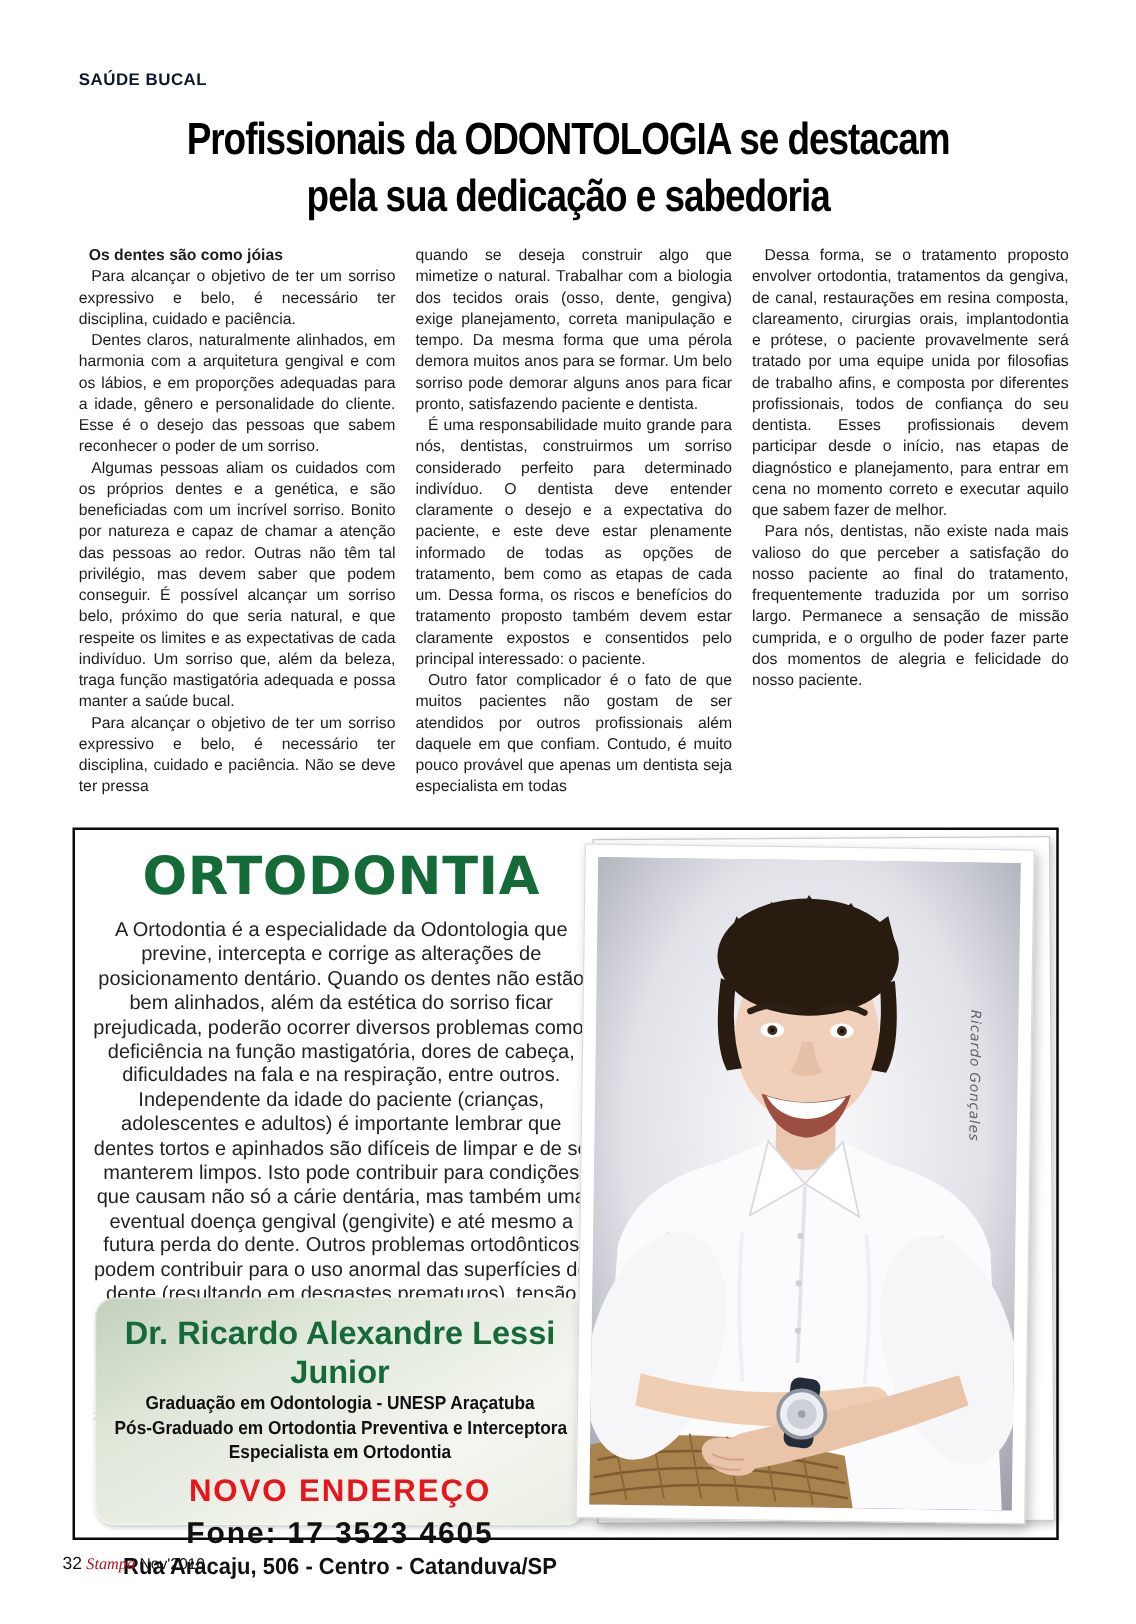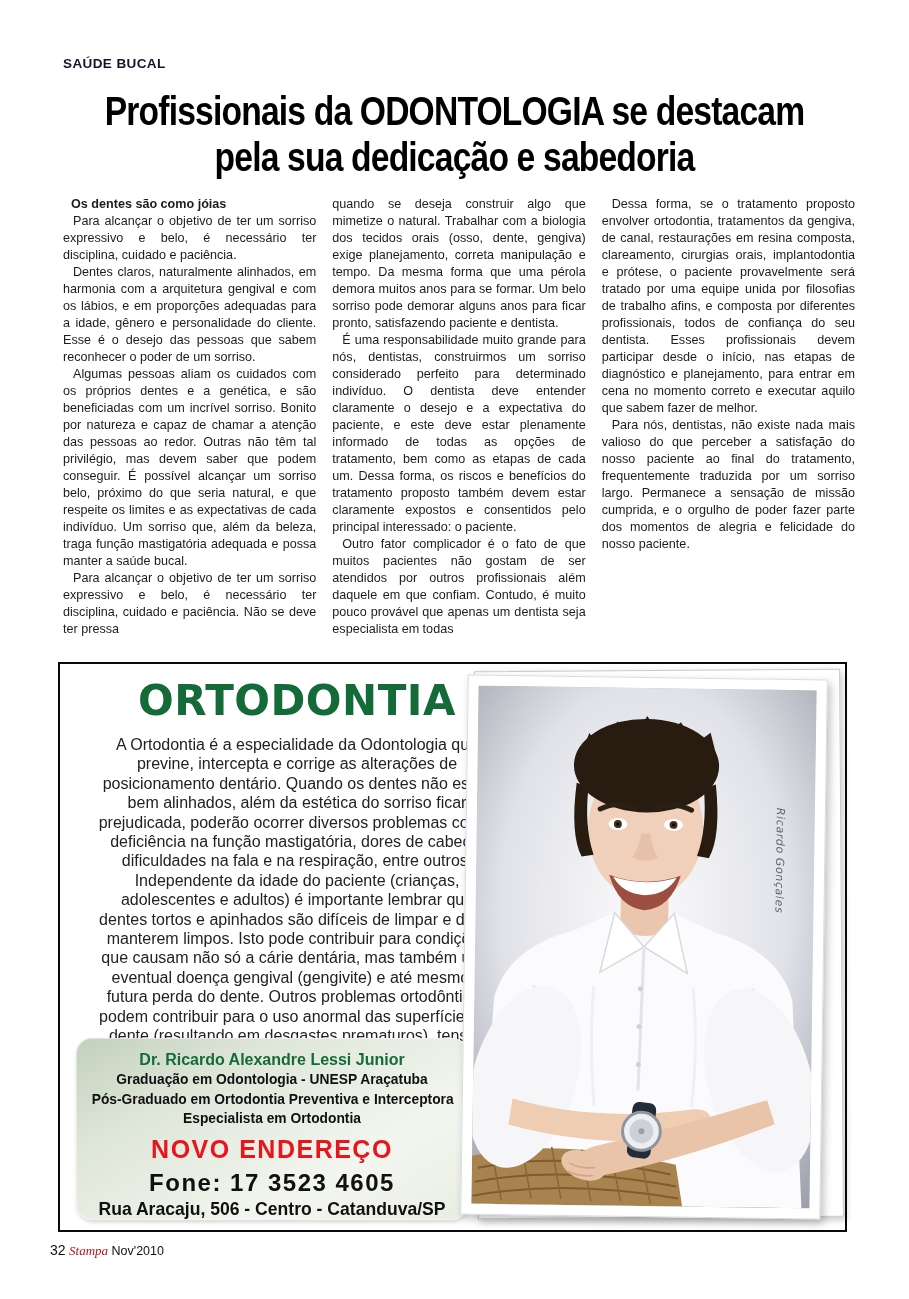--- a/index.html
+++ b/index.html
@@ -9,51 +9,51 @@
     font-family:"Liberation Sans", sans-serif; overflow:hidden;
   }
   
   .kicker {
     position:absolute; left:63px; top:56px;
     color:#0f172a; font-size:13.5px; font-weight:bold; letter-spacing:.4px;
   }
   
   .headline {
     position:absolute; left:0; right:0; top:88px; text-align:center;
-    font-weight:bold; color:#000; font-size:41px; line-height:46px; letter-spacing:-1px;
+    font-weight:bold; color:#000; font-size:36px; line-height:46px; letter-spacing:-1px;
   }
   .headline .hl-line { display:block; transform:scaleX(.82); transform-origin:center; white-space:nowrap; }
   
   .columns {
     position:absolute; left:63px; top:196px; width:792px;
     display:flex; gap:16px;
   }
   .col { flex:1; font-size:12.6px; line-height:17px; text-align:justify; color:#1c1c1c; }
   .col p { margin:0; }
   .col p.indent { text-indent:10px; }
   .col .col-heading { font-weight:bold; text-indent:8px; text-align:left; }
   
   .ad-box {
     position:absolute; left:58px; top:662px; width:789px; height:570px;
     border:2px solid #0a0a0a; background:#ffffff;
   }
-  .ad-text { position:absolute; left:14px; top:8px; width:398px; text-align:center;margin-left:24px; }
+  .ad-text { position:absolute; left:14px; top:8px; width:398px; text-align:center; }
   .ad-heading {
     font-family:"DejaVu Sans", sans-serif; font-weight:bold; font-size:42px;
     color:#156b38; letter-spacing:.5px; margin:4px 0 10px 0;
   }
   .ad-text p { font-size:16px; line-height:19.4px; color:#222; }
   
   .doc-card {
     position:absolute; left:16px; top:374px; width:392px; height:182px;
     border-radius:16px; text-align:center; padding-top:13px;
     background:linear-gradient(150deg,#c3d0bd 0%,#dfe7d9 30%,#f3f6ef 70%,#e9eee3 100%);
     box-shadow:1px 2px 4px rgba(0,0,0,.18), inset 0 0 0 1px rgba(255,255,255,.45);
   }
-  .doc-name { font-size:16px; font-weight:bold; color:#156b38; }
+  .doc-name { font-size:26px; font-weight:bold; color:#156b38; }
   .doc-line { font-size:15px; font-weight:bold; color:#101010; line-height:19.5px;
               transform:scaleX(.92); transform-origin:center; white-space:nowrap; }
   .doc-highlight { font-size:25px; font-weight:bold; color:#e8151d; letter-spacing:1.5px; margin-top:7px; }
   .doc-phone { font-size:24px; font-weight:bold; color:#101010; letter-spacing:1.5px; margin-top:5px; }
   .doc-address { font-size:18.5px; font-weight:bold; color:#101010; margin-top:1px;
                  transform:scaleX(.95); transform-origin:center; white-space:nowrap; }
   
   .photo-stack { position:absolute; left:404px; top:4px; width:378px; height:558px; }
   .backing-sheet {
     position:absolute; left:12px; top:2px; right:0; bottom:8px;

